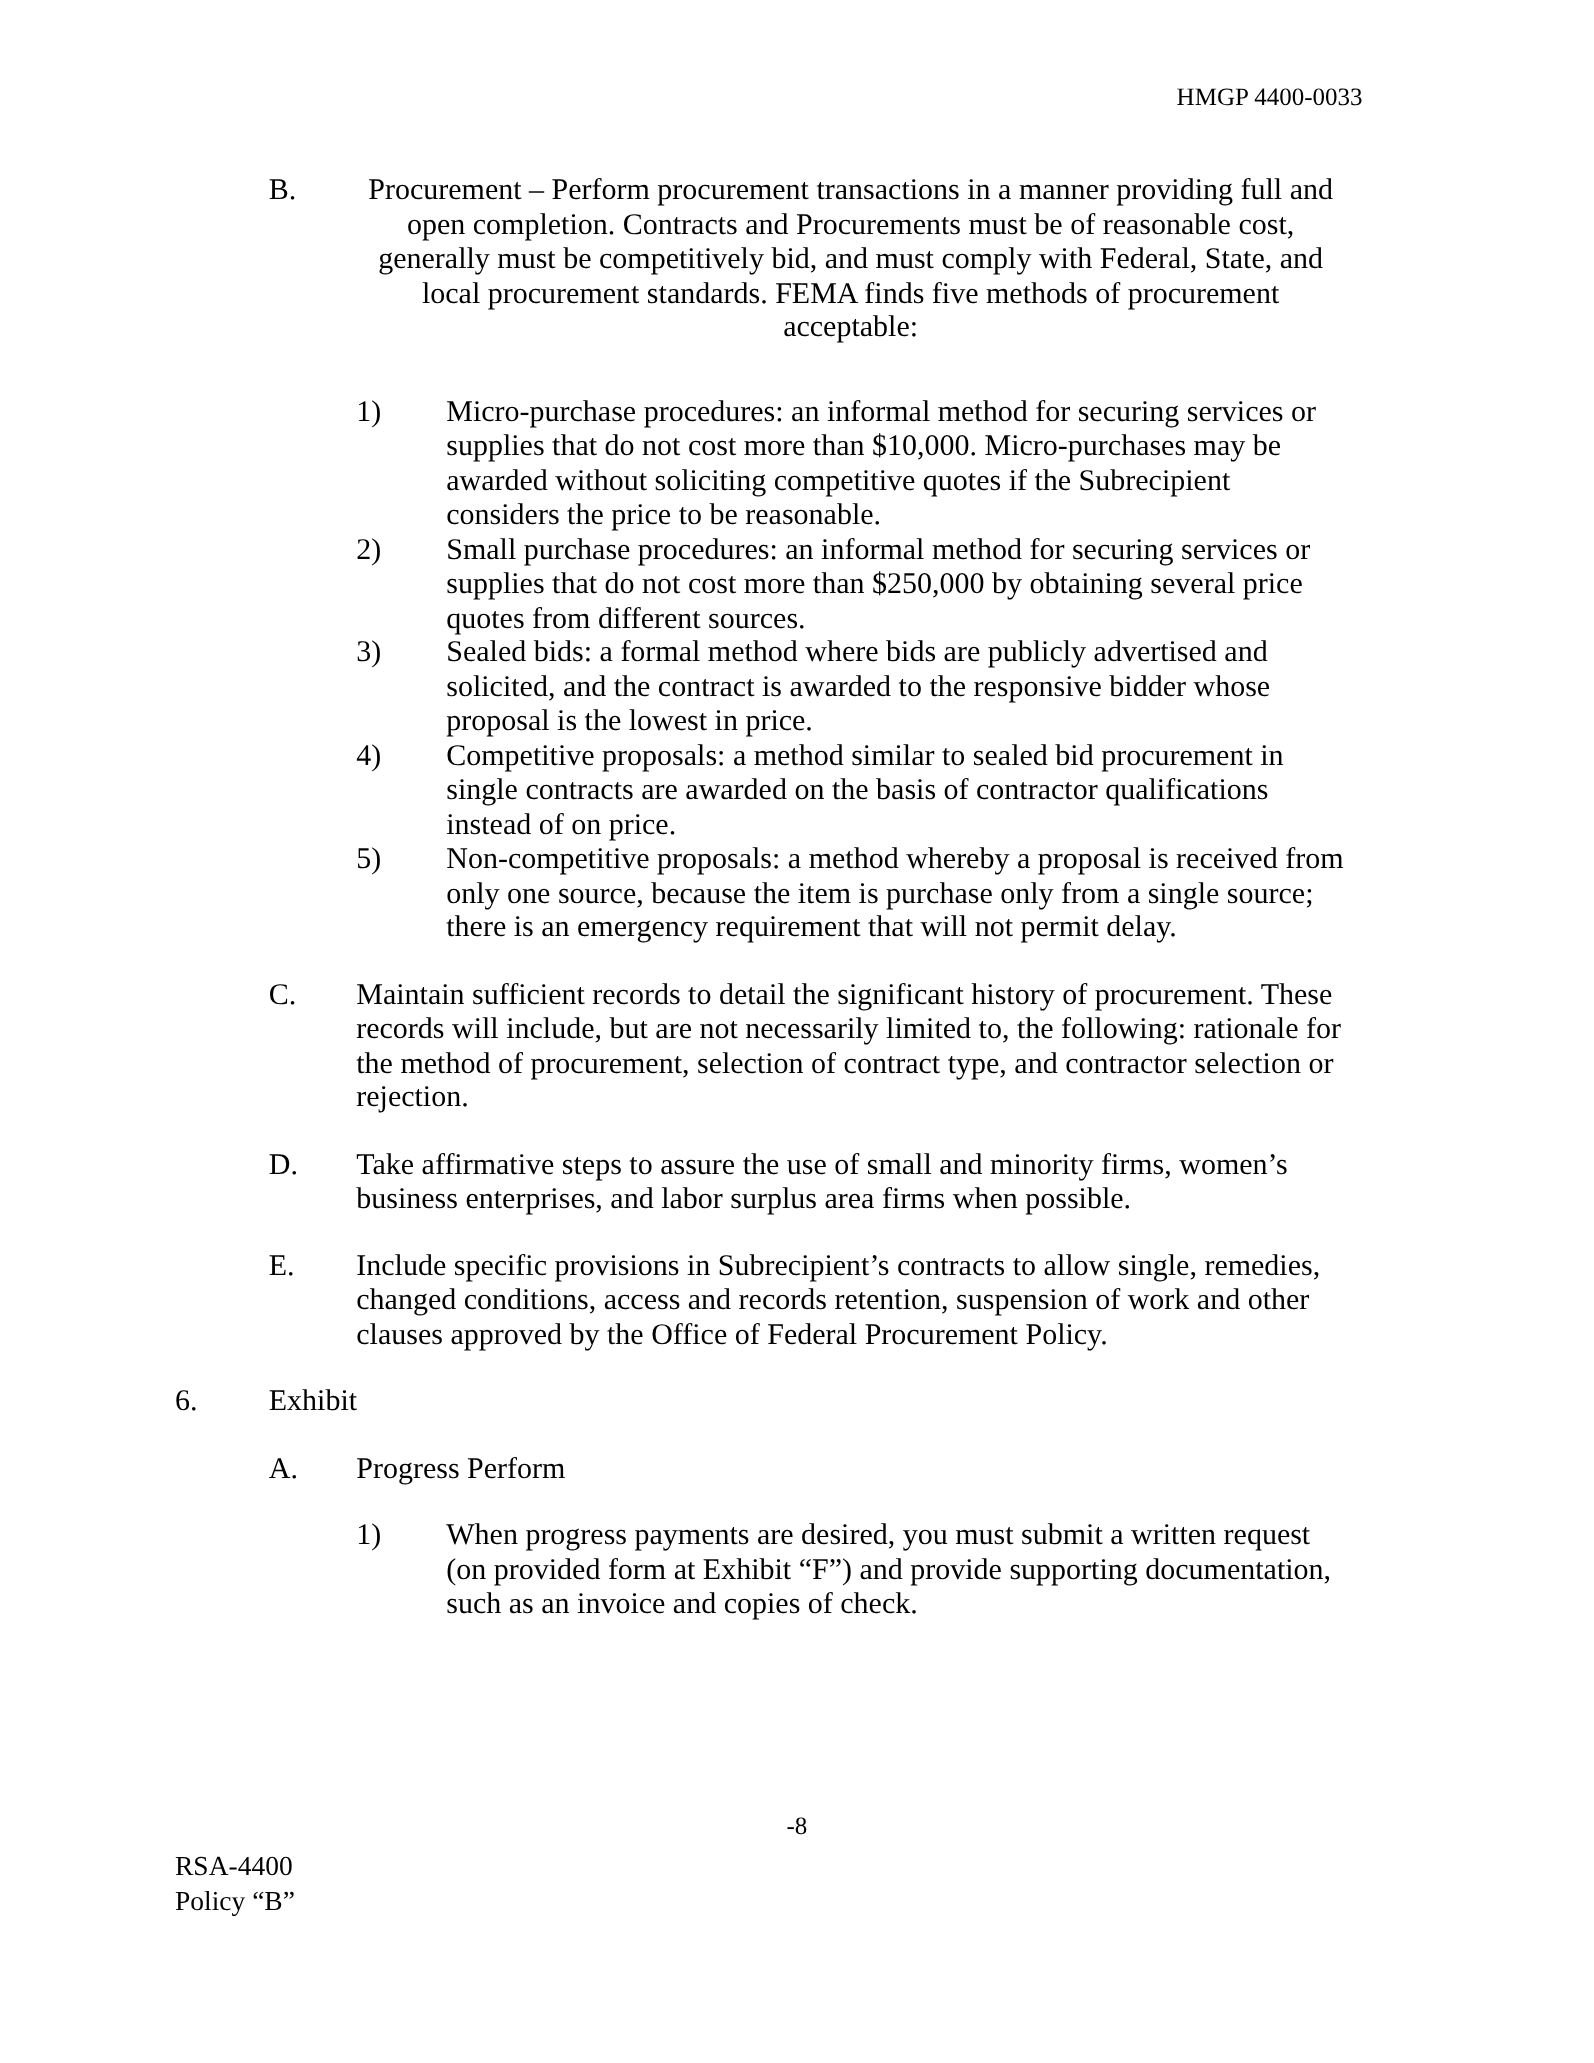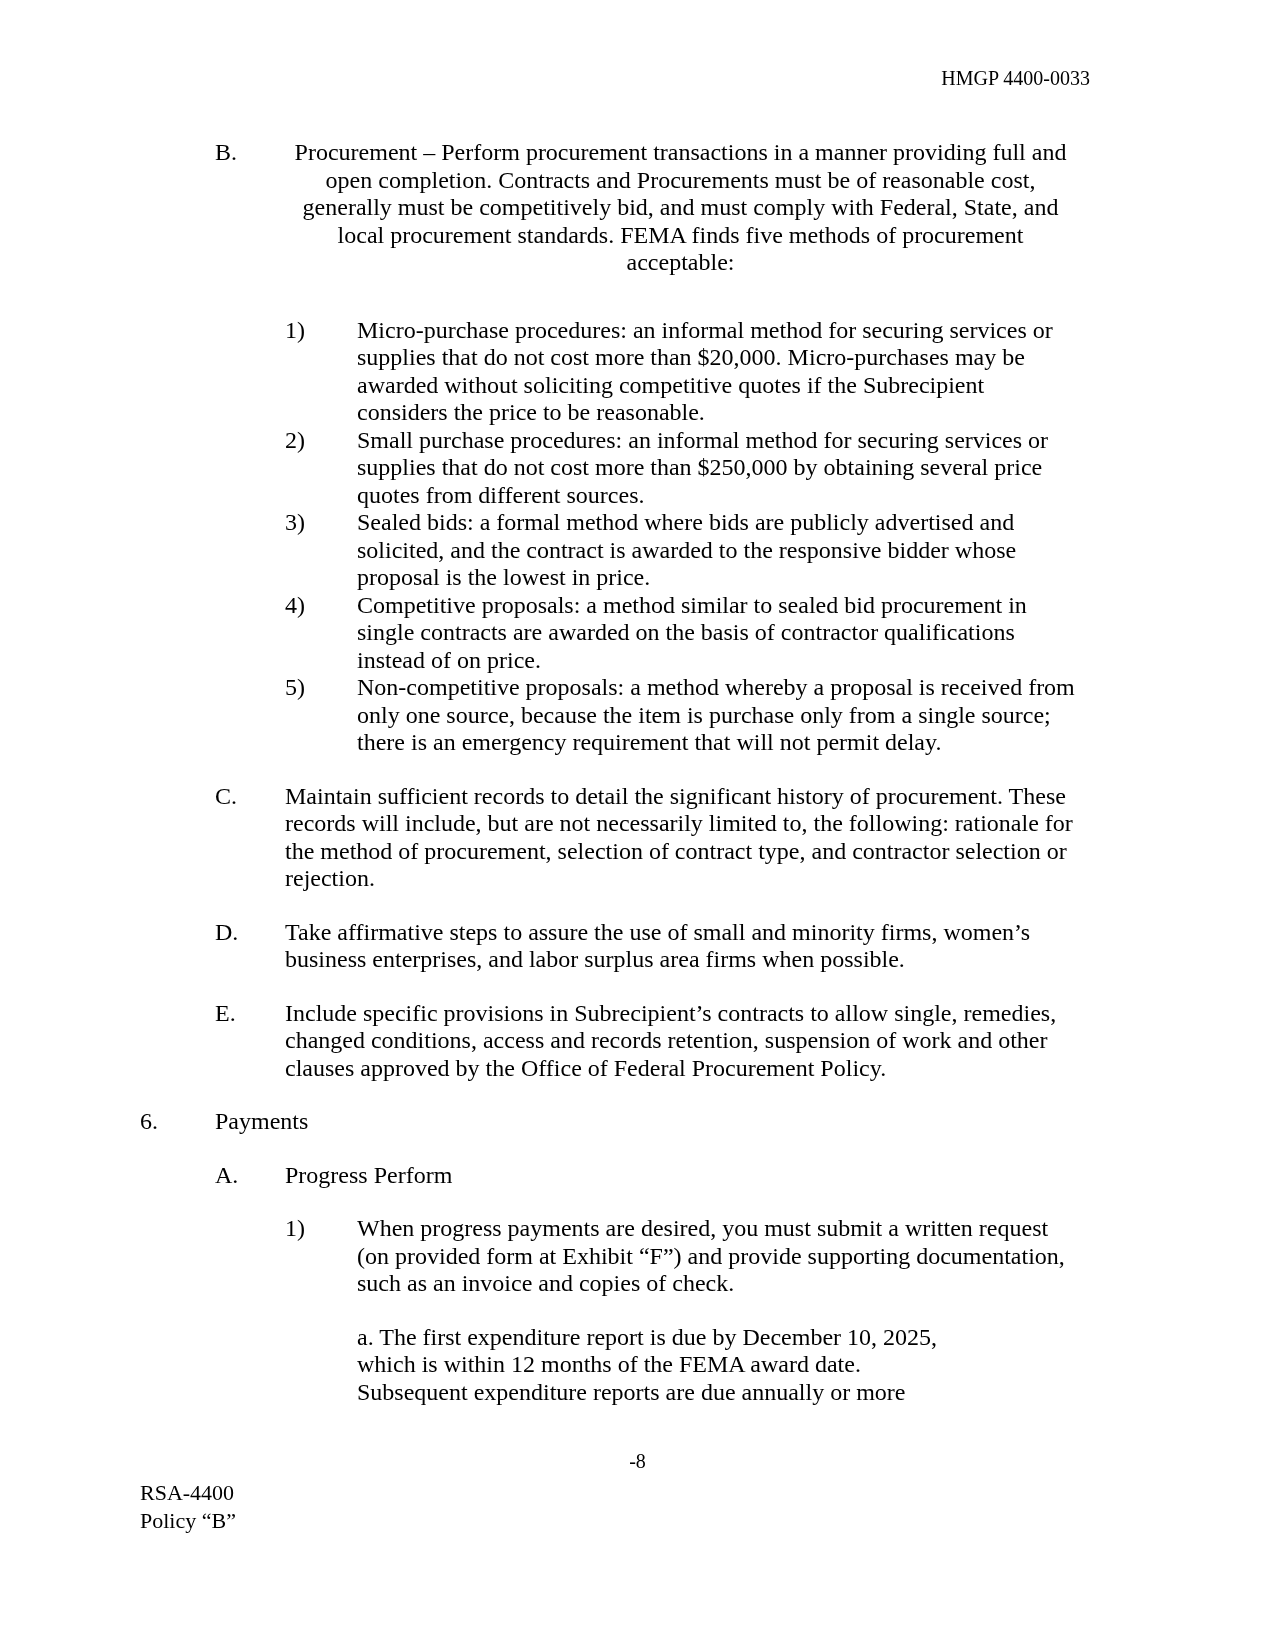--- a/index.html
+++ b/index.html
@@ -75,21 +75,21 @@
 
   <div class="content">
 
     <div class="item lvl1 major">
       <div class="label">B.</div>
       <div class="body">
         <p class="para">Procurement – Perform procurement transactions in a manner providing full and open completion. Contracts and Procurements must be of reasonable cost, generally must be competitively bid, and must comply with Federal, State, and local procurement standards. FEMA finds five methods of procurement acceptable:</p>
         <div class="sublist">
           <div class="item lvl2">
             <div class="label">1)</div>
-            <div class="body">Micro-purchase procedures: an informal method for securing services or supplies that do not cost more than $20,000. Micro-purchases may be awarded without soliciting competitive quotes if the Subrecipient considers the price to be reasonable.</div>
+            <div class="body">Micro-purchase procedures: an informal method for securing services or supplies that do not cost more than $10,000. Micro-purchases may be awarded without soliciting competitive quotes if the Subrecipient considers the price to be reasonable.</div>
           </div>
           <div class="item lvl2">
             <div class="label">2)</div>
             <div class="body">Small purchase procedures: an informal method for securing services or supplies that do not cost more than $250,000 by obtaining several price quotes from different sources.</div>
           </div>
           <div class="item lvl2">
             <div class="label">3)</div>
             <div class="body">Sealed bids: a formal method where bids are publicly advertised and solicited, and the contract is awarded to the responsive bidder whose proposal is the lowest in price.</div>
           </div>
           <div class="item lvl2">
@@ -114,36 +114,33 @@
       <div class="body">Take affirmative steps to assure the use of small and minority firms, women’s business enterprises, and labor surplus area firms when possible.</div>
     </div>
 
     <div class="item lvl1 major">
       <div class="label">E.</div>
       <div class="body">Include specific provisions in Subrecipient’s contracts to allow single, remedies, changed conditions, access and records retention, suspension of work and other clauses approved by the Office of Federal Procurement Policy.</div>
     </div>
 
     <div class="item lvl0 major">
       <div class="label">6.</div>
-      <div class="body">Payments</div>
+      <div class="body">Exhibit</div>
     </div>
 
     <div class="item lvl1 major">
       <div class="label">A.</div>
       <div class="body">Progress Perform</div>
     </div>
 
     <div class="item lvl2 standalone2 major">
       <div class="label">1)</div>
       <div class="body">When progress payments are desired, you must submit a written request (on provided form at Exhibit “F”) and provide supporting documentation, such as an invoice and copies of check.</div>
     </div>
 
-    <p class="para-a">a. The first expenditure report is due by December 10, 2025,
-which is within 12 months of the FEMA award date.
-Subsequent expenditure reports are due annually or more</p>
 
   </div>
 
   <div class="page-number">-8</div>
 
   <div class="footer-left">
     <div>RSA-4400</div>
     <div>Policy “B”</div>
   </div>
 

